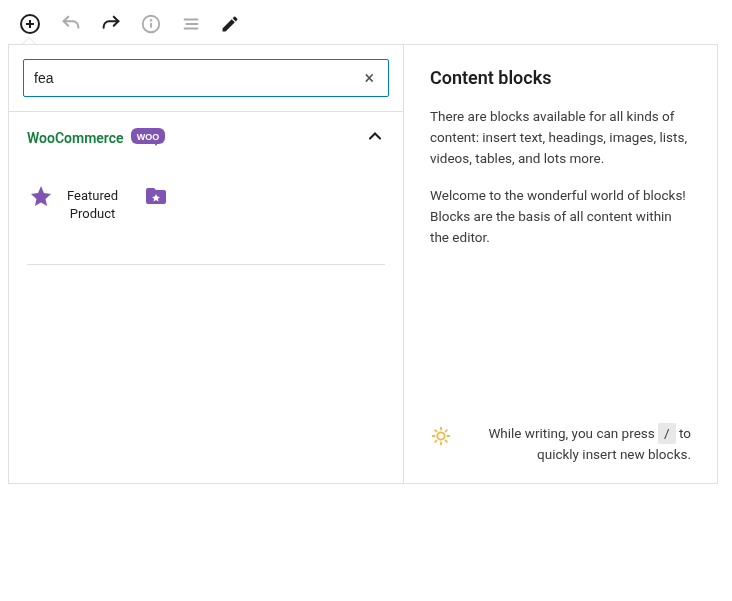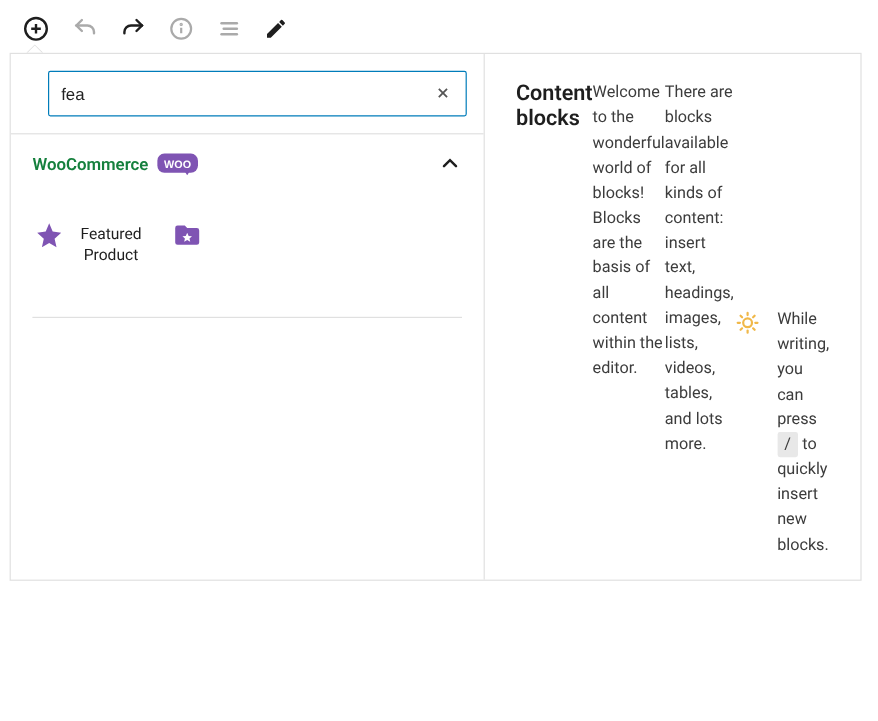--- a/index.html
+++ b/index.html
@@ -5,40 +5,40 @@
     * { box-sizing: border-box; margin: 0; padding: 0; }
     body { font-family: -apple-system, BlinkMacSystemFont, "Segoe UI", Roboto, sans-serif; background: #fff; width: 732px; height: 601px; overflow: hidden; }
     .toolbar { display: flex; align-items: center; gap: 18px; padding: 12px 18px 10px 18px; }
     .toolbar-icon { color: #1e1e1e; display: inline-flex; }
     .toolbar-icon.disabled { color: #aaa; }
     .popover-arrow { position: absolute; top: 37px; left: 22px; width: 0; height: 0; border-left: 7px solid transparent; border-right: 7px solid transparent; border-bottom: 7px solid #e0e0e0; }
     .popover-arrow::after { content: ""; position: absolute; top: 1px; left: -6px; width: 0; height: 0; border-left: 6px solid transparent; border-right: 6px solid transparent; border-bottom: 6px solid #fff; }
     .panel { position: absolute; top: 44px; left: 8px; width: 710px; height: 440px; border: 1px solid #e0e0e0; background: #fff; display: flex; }
     .left-col { width: 395px; border-right: 1px solid #e0e0e0; display: flex; flex-direction: column; }
     .search-wrap { padding: 14px 14px; }
-    .search-box { display: flex; align-items: center; border: 1.5px solid #007cba; border-radius: 2px; height: 38px; padding: 0 10px; margin-left: 17px; }
+    .search-box { display: flex; align-items: center; border: 1.5px solid #007cba; border-radius: 2px; height: 38px; padding: 0 10px; }
     .search-input { flex: 1; border: none; outline: none; font-size: 14px; color: #222; }
     .clear-btn { cursor: pointer; color: #555; font-size: 18px; line-height: 1; padding: 0 4px; }
     .divider { height: 1px; background: #e0e0e0; }
     .category-header { display: flex; align-items: center; padding: 14px 18px 14px 18px; }
     .category-name { font-weight: 600; color: #15803d; font-size: 14px; }
     .woo-badge { display: inline-block; margin-left: 7px; }
     .spacer { flex: 1; }
     .chevron { color: #1e1e1e; }
     .blocks-grid { display: flex; gap: 0; padding: 10px 14px 28px 14px; }
     .block-item { width: 115px; display: flex; flex-direction: row; align-items: center; text-align: center; padding: 10px 6px; cursor: pointer; }
     .block-icon { color: #7f54b3; margin-bottom: 14px; }
     .block-label { font-size: 13px; color: #1e1e1e; line-height: 1.4; }
     .bottom-rule { height: 1px; background: #e0e0e0; margin: 0 18px; }
-    .right-col { flex: 1; display: flex; flex-direction: row; padding: 22px 26px 18px 26px; }
+    .right-col { flex: 1; display: flex; flex-direction: column; padding: 22px 26px 18px 26px; }
     .right-title { font-size: 18px; font-weight: 600; color: #1e1e1e; margin-bottom: 18px; }
     .right-p { font-size: 13.5px; color: #3c3c3c; line-height: 1.55; margin-bottom: 16px; }
     .tip { display: flex; align-items: flex-start; gap: 14px; margin-top: auto; padding-top: 20px; }
     .tip-icon { color: #f0b849; flex-shrink: 0; margin-top: 2px; }
-    .tip-text { font-size: 13.5px; color: #3c3c3c; line-height: 1.55; }
+    .tip-text { font-size: 13.5px; color: #3c3c3c; line-height: 1.55; text-align: right; }
     .key { display: inline-block; background: #e8e8e8; border-radius: 2px; padding: 0 6px; font-family: inherit; }
   </style>
 </head>
 <body>
 
 <div class="toolbar">
   <span class="toolbar-icon">
     <svg width="24" height="24" viewBox="0 0 24 24" fill="none" stroke="currentColor" stroke-width="2">
         <circle cx="12" cy="12" r="9"></circle>
         <line x1="12" y1="8" x2="12" y2="16"></line>
@@ -121,22 +121,22 @@
               <path d="M12 10l1.2 2.6 2.8.3-2.1 1.9.6 2.7L12 16.1l-2.5 1.4.6-2.7-2.1-1.9 2.8-.3L12 10z" fill="#fff"></path>
             </svg>
         </span>
       </div>
     </div>
     <div class="bottom-rule"></div>
   </div>
 
   <div class="right-col">
     <h2 class="right-title">Content blocks</h2>
+    <p class="right-p">There are blocks available for all kinds of content: insert text, headings, images, lists, videos, tables, and lots more.</p>
     <p class="right-p">Welcome to the wonderful world of blocks! Blocks are the basis of all content within the editor.</p>
-    <p class="right-p">There are blocks available for all kinds of content: insert text, headings, images, lists, videos, tables, and lots more.</p>
     <div class="tip">
       <span class="tip-icon">
         <svg width="22" height="22" viewBox="0 0 24 24" fill="none" stroke="currentColor" stroke-width="2" stroke-linecap="round">
             <circle cx="12" cy="12" r="4"></circle>
             <line x1="12" y1="3" x2="12" y2="5"></line>
             <line x1="12" y1="19" x2="12" y2="21"></line>
             <line x1="3" y1="12" x2="5" y2="12"></line>
             <line x1="19" y1="12" x2="21" y2="12"></line>
             <line x1="5.6" y1="5.6" x2="7" y2="7"></line>
             <line x1="17" y1="17" x2="18.4" y2="18.4"></line>

